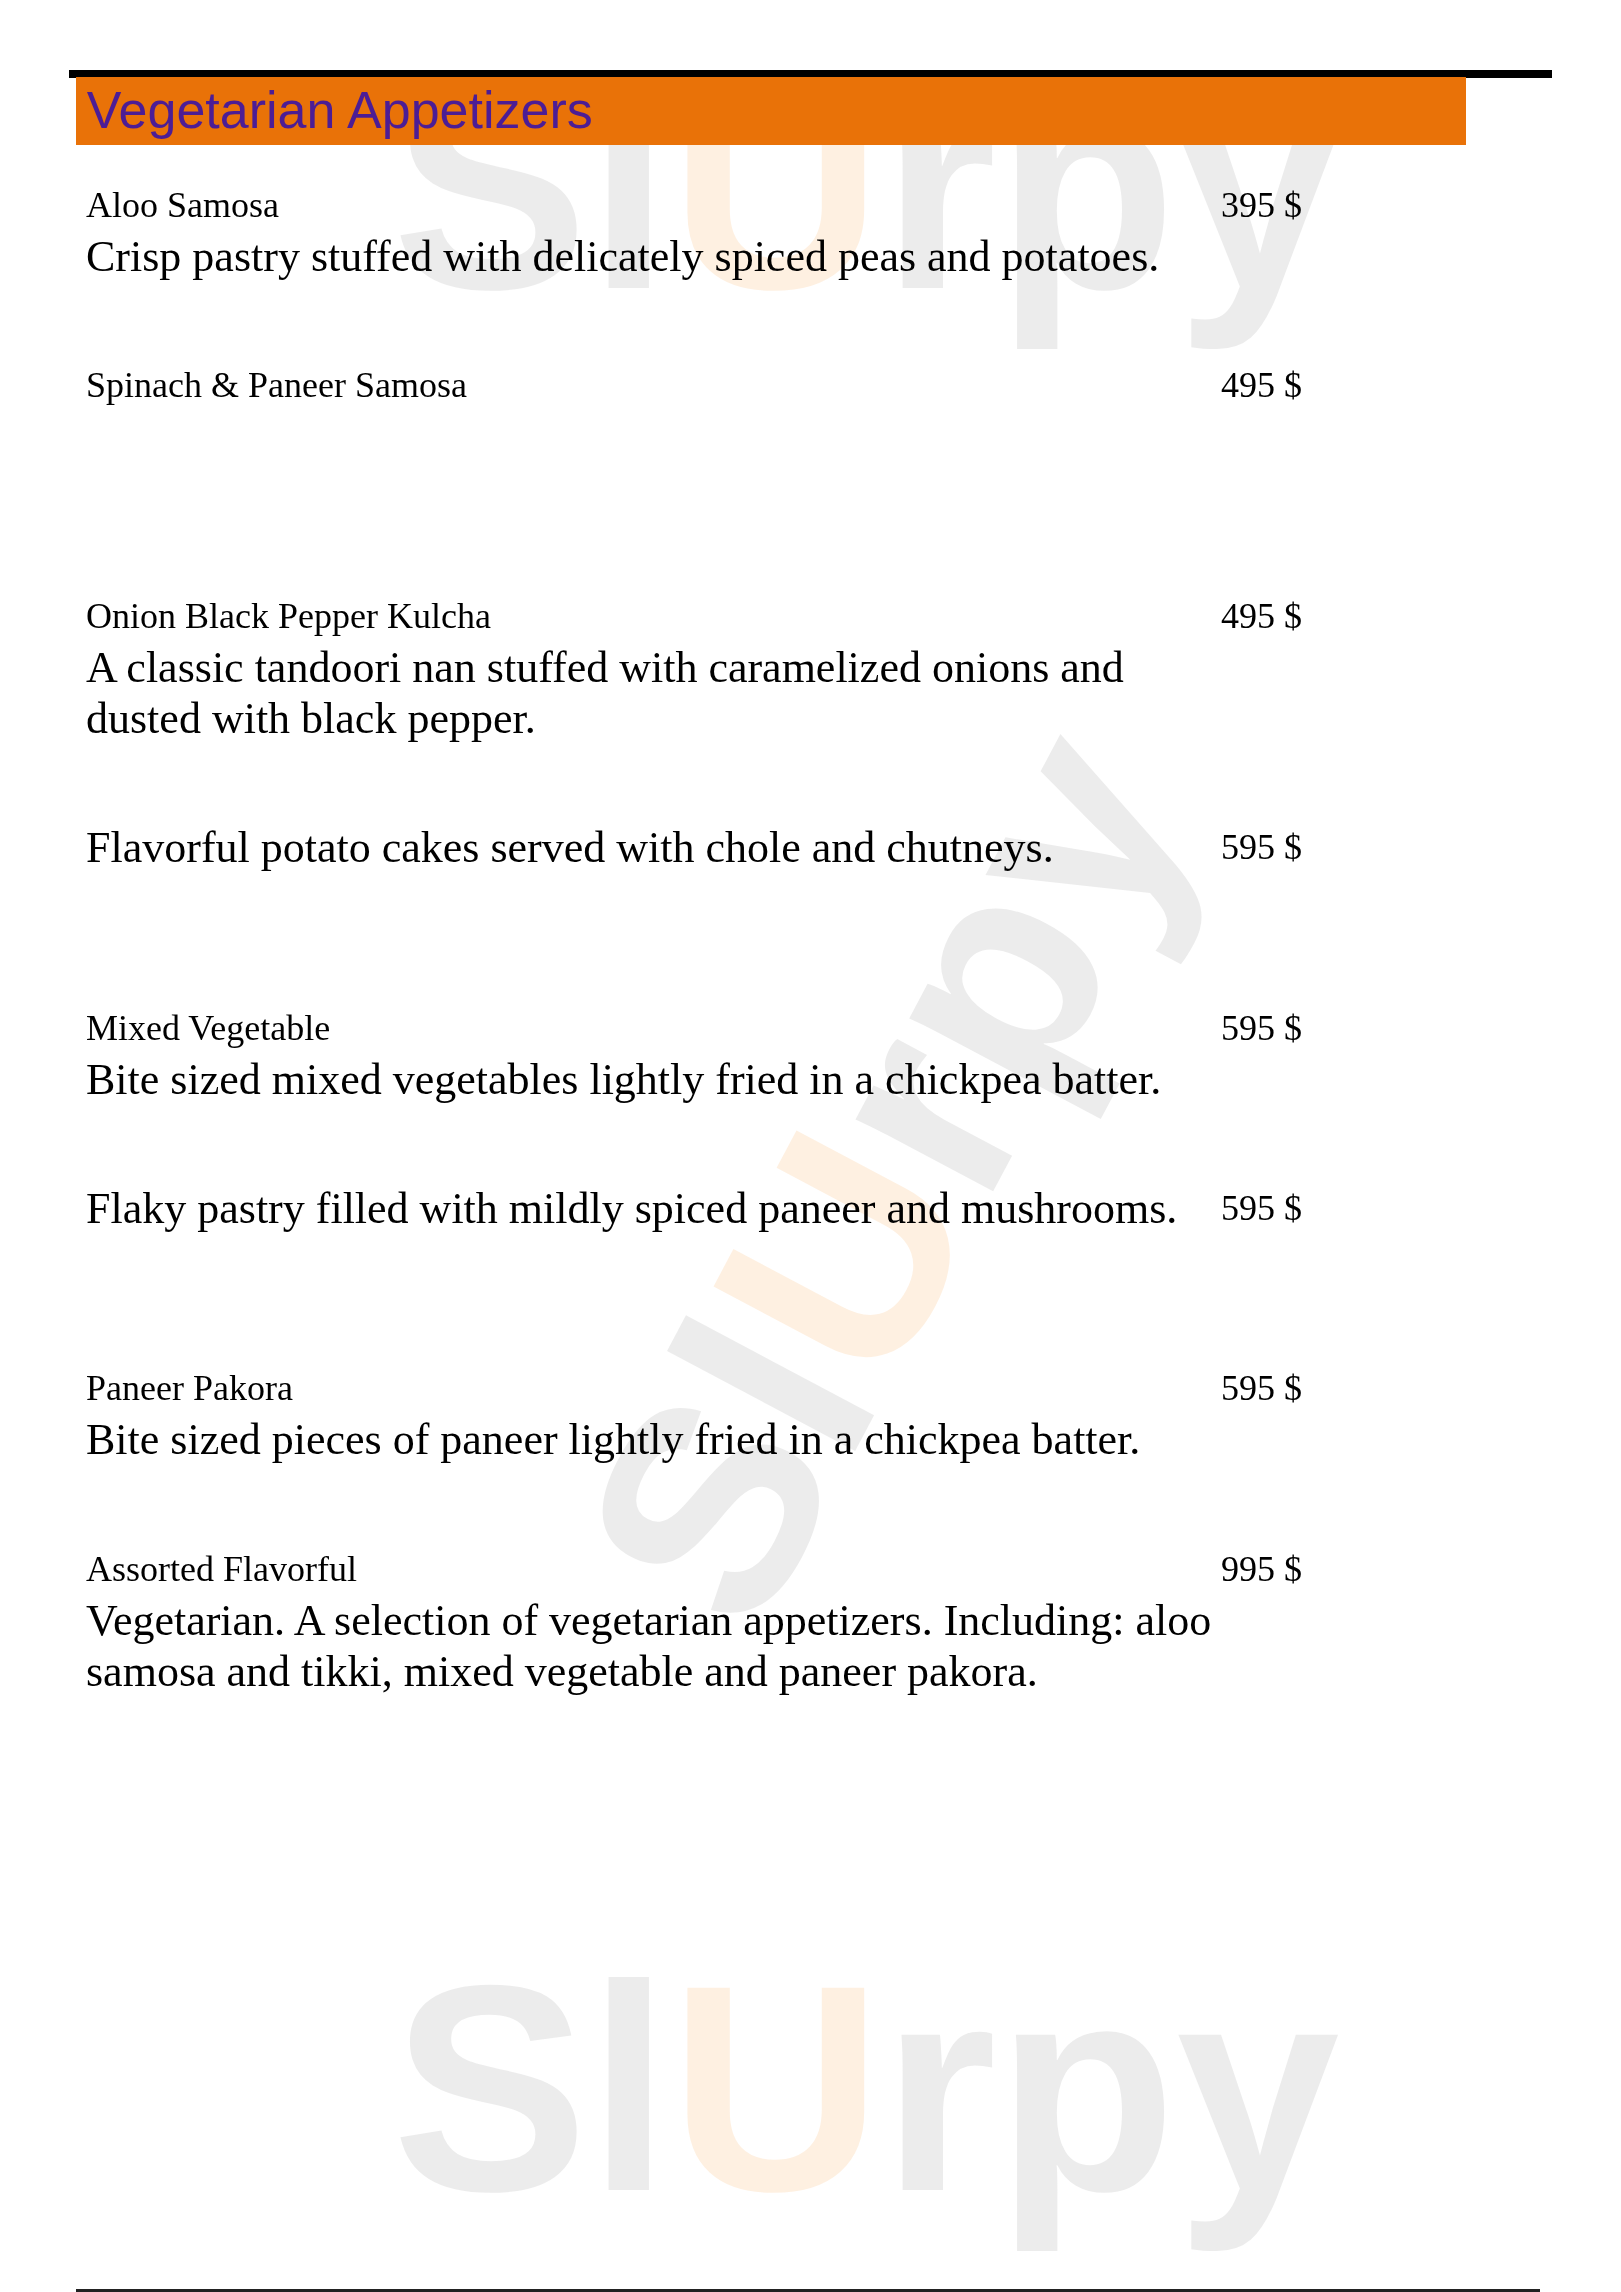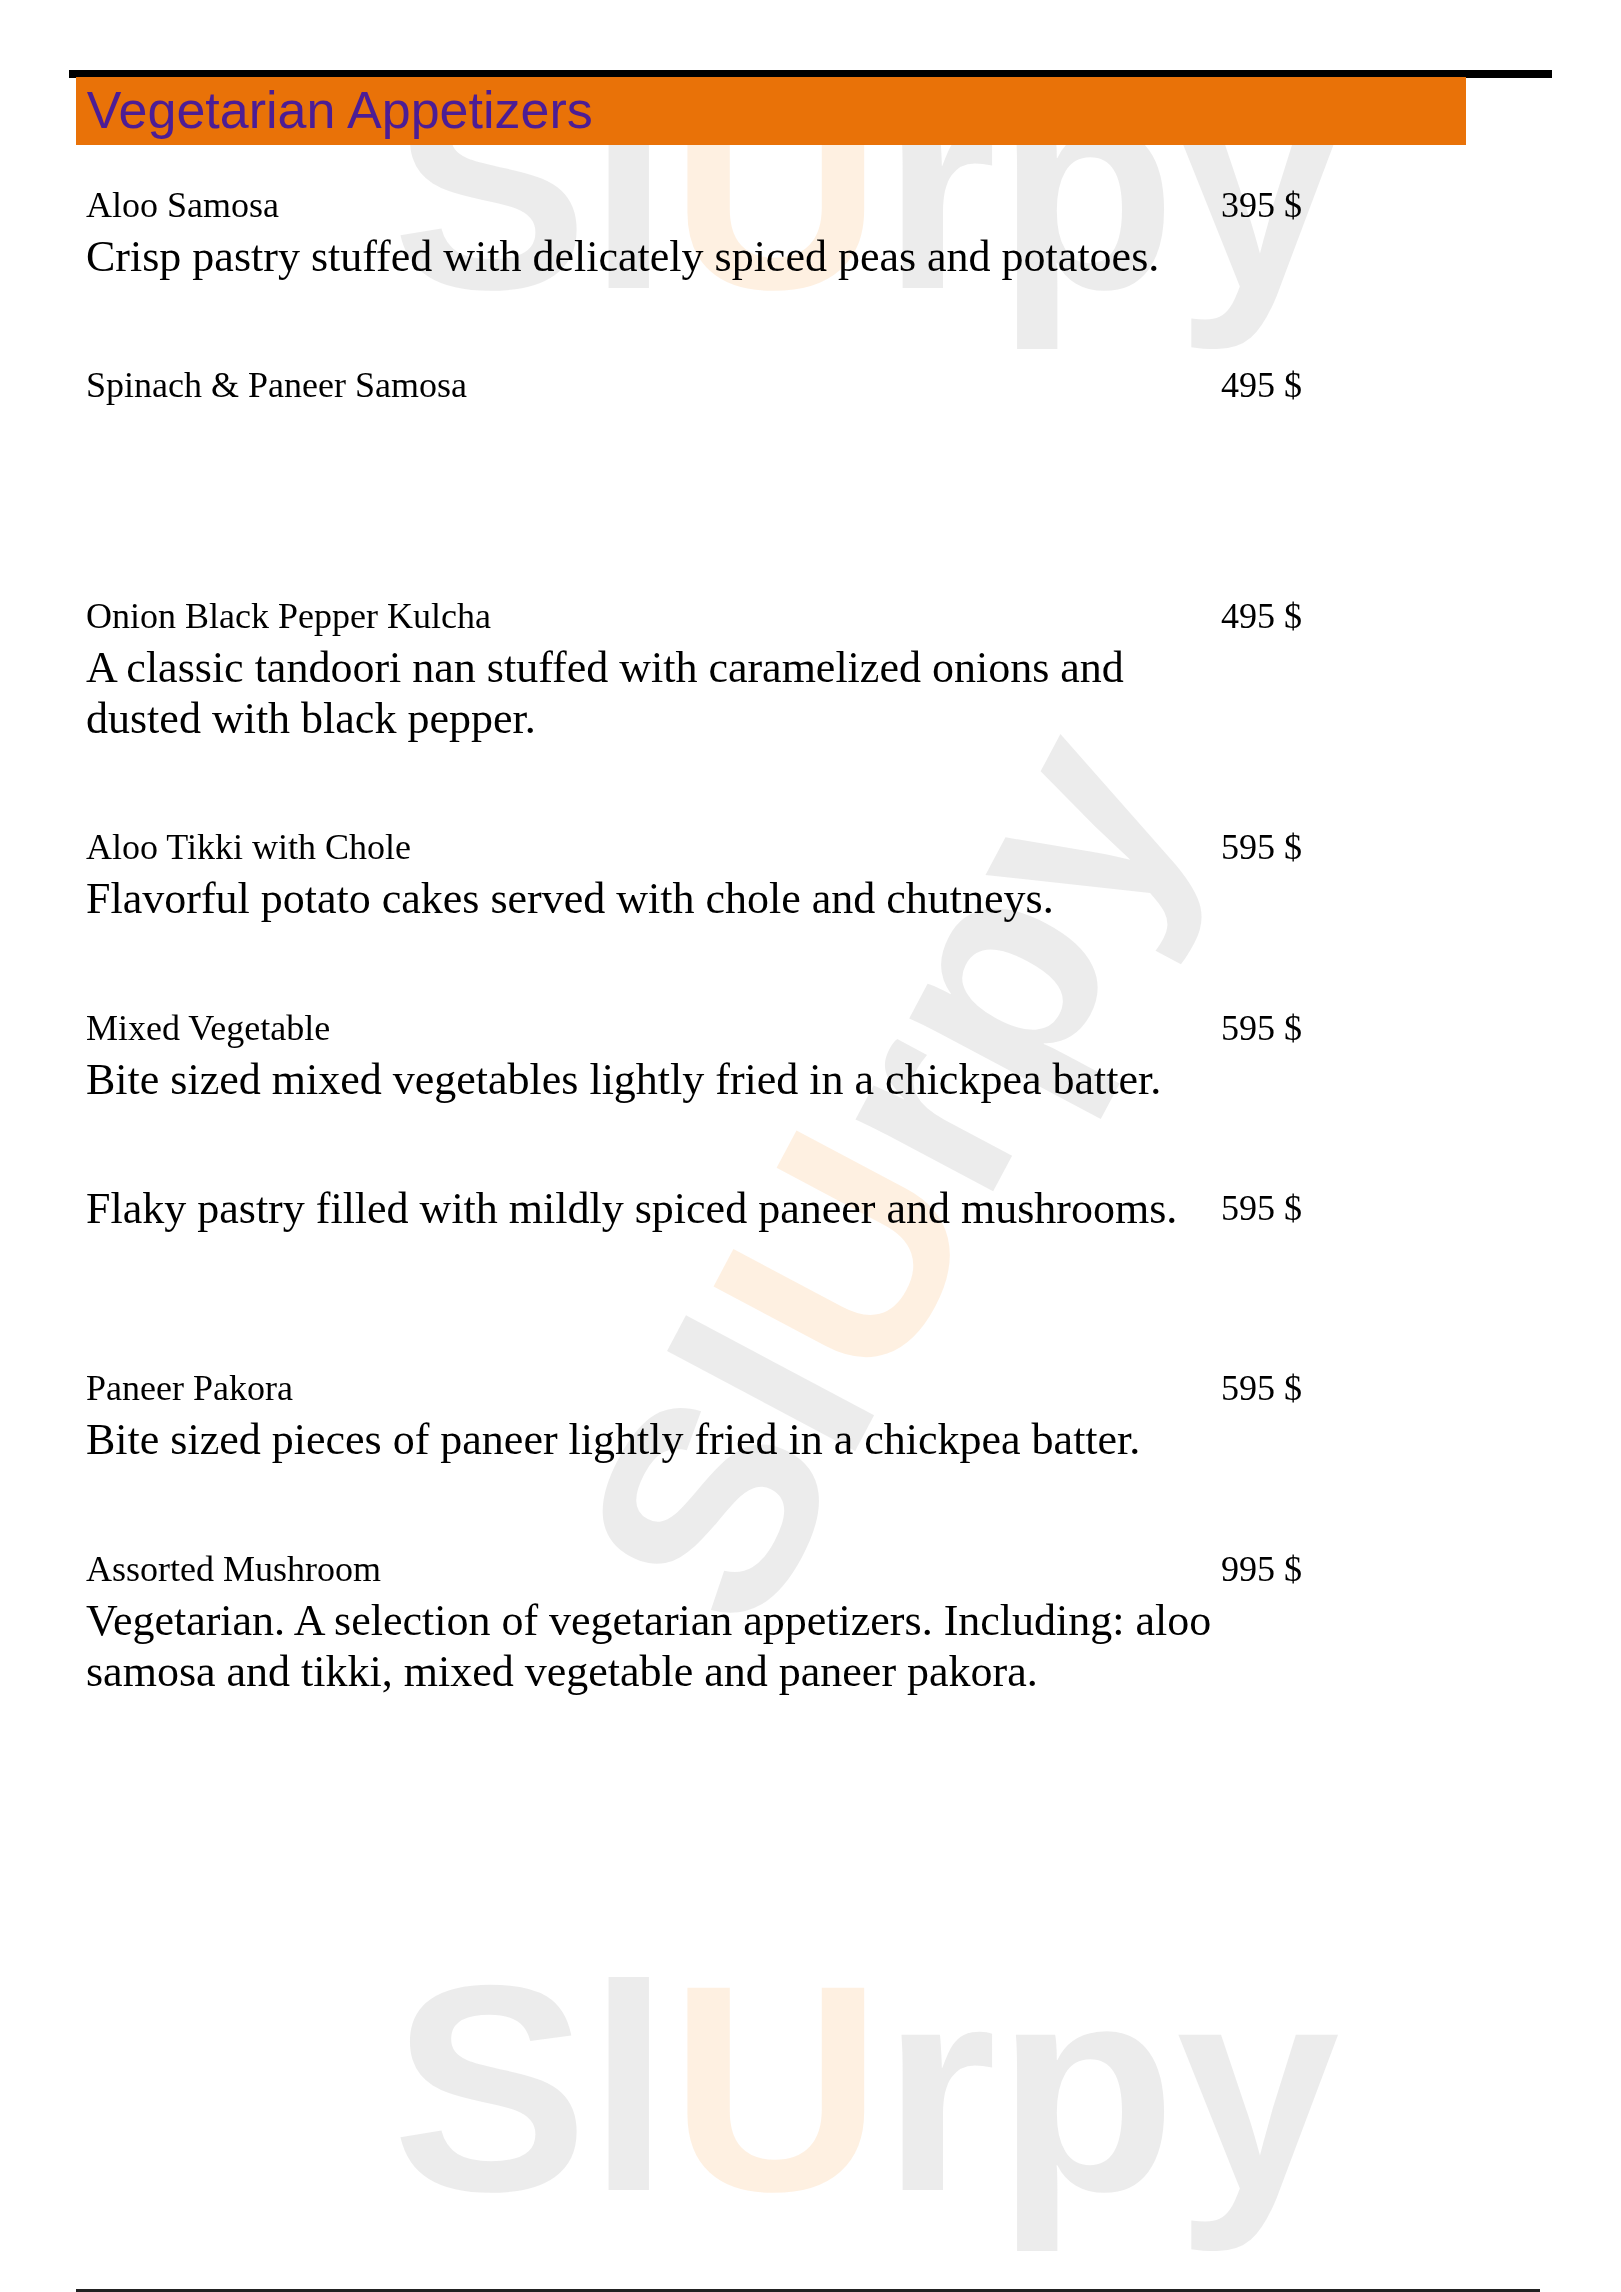--- a/index.html
+++ b/index.html
@@ -45,21 +45,20 @@
   <div class="item-price">495 $</div>
 </div>
 
 <div class="item" style="top:591px;">
   <div class="item-name">Onion Black Pepper Kulcha</div>
   <div class="item-desc">A classic tandoori nan stuffed with caramelized onions and dusted with black pepper.</div>
   <div class="item-price">495 $</div>
 </div>
 
 <div class="item" style="top:822px;">
-  <div class="item-name">Aloo Tikki with Chole</div>
   <div class="item-desc">Flavorful potato cakes served with chole and chutneys.</div>
   <div class="item-price">595 $</div>
 </div>
 
 <div class="item" style="top:1003px;">
   <div class="item-name">Mixed Vegetable</div>
   <div class="item-desc">Bite sized mixed vegetables lightly fried in a chickpea batter.</div>
   <div class="item-price">595 $</div>
 </div>
 
@@ -68,19 +67,19 @@
   <div class="item-price">595 $</div>
 </div>
 
 <div class="item" style="top:1363px;">
   <div class="item-name">Paneer Pakora</div>
   <div class="item-desc">Bite sized pieces of paneer lightly fried in a chickpea batter.</div>
   <div class="item-price">595 $</div>
 </div>
 
 <div class="item" style="top:1544px;">
-  <div class="item-name">Assorted Mushroom</div>
+  <div class="item-name">Assorted Flavorful</div>
   <div class="item-desc">Vegetarian. A selection of vegetarian appetizers. Including: aloo samosa and tikki, mixed vegetable and paneer pakora.</div>
   <div class="item-price">995 $</div>
 </div>
 
 <div class="bottom-rule"></div>
 
 
 </body></html>

